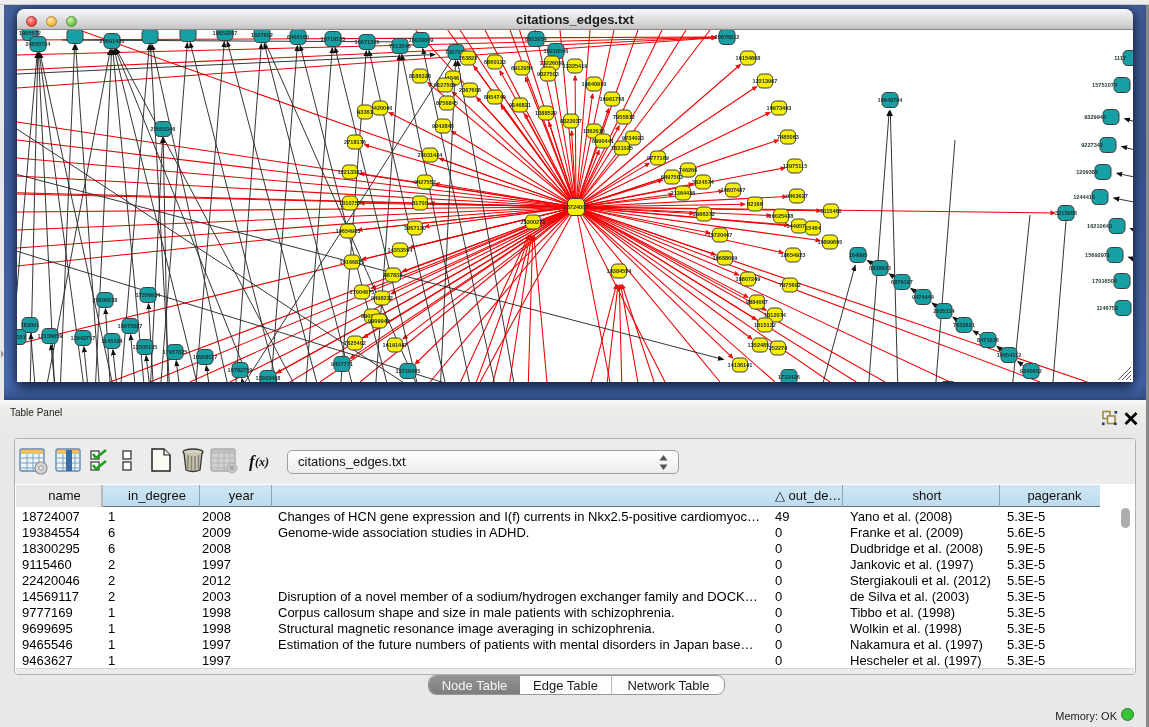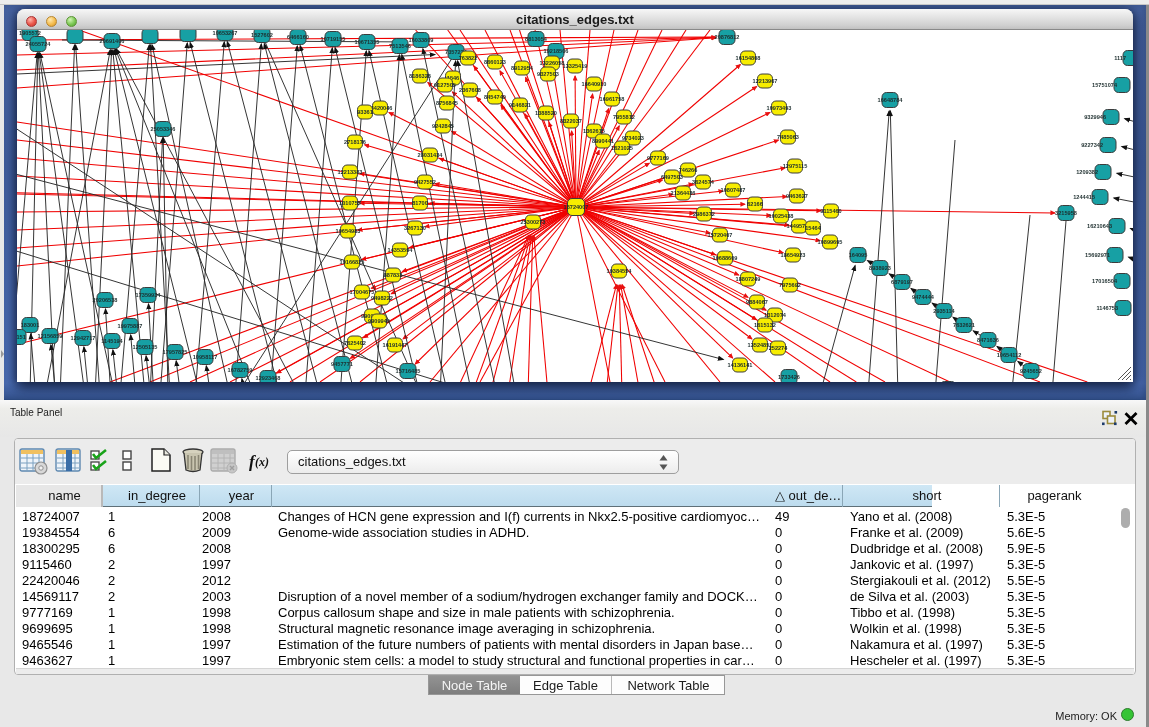--- a/index.html
+++ b/index.html
@@ -11,25 +11,25 @@
 #titlebar{left:0;top:0;width:1116px;height:21px;border-radius:8px 8px 0 0;background:linear-gradient(#f7f7f7,#e4e4e4 40%,#cfcfcf 82%,#c1c1c1);border-bottom:1px solid #898989}
 #title{width:100%;text-align:center;font-size:13px;color:#1a1a1a;line-height:21px;font-weight:bold}
 .tl{position:absolute;top:7px;width:11px;height:11px;border-radius:50%}
 #canvas{left:0;top:21px;width:1116px;height:352px;background:#fff;overflow:hidden}
 #tp{left:0;top:400px;width:1149px;height:327px;background:#e8e8e8}
 #tph{position:absolute;left:0;top:0;width:1146px;height:37px;background:linear-gradient(#f8f8f8,#ededea 9px,#e7e7e7)}
 #tph span{position:absolute;left:10px;top:7px;font-size:10px;color:#222}
 #cont{position:absolute;left:14px;top:38px;width:1122px;height:237px;background:#fff;border:1px solid #b0b0b0;border-radius:4px}
 #toolbar{position:absolute;left:15px;top:39px;width:1120px;height:45px;background:#ececec;border-radius:3px 3px 0 0}
 #combo{position:absolute;left:287px;top:50px;width:392px;height:24px;background:linear-gradient(#fff,#ececec);border:1px solid #9e9e9e;border-radius:5px;font-size:13px;color:#111;line-height:22px;padding-left:10px}
-#thead{position:absolute;left:16px;top:85px;width:916px;height:22px;background:linear-gradient(#cfe7f5,#bddcee);border-bottom:1px solid #5f7078}
+#thead{position:absolute;left:16px;top:85px;width:1084px;height:22px;background:linear-gradient(#cfe7f5,#bddcee);border-bottom:1px solid #5f7078}
 .hc{position:absolute;top:0;height:22px;font-size:13px;color:#111;text-align:center;line-height:22px;text-indent:12px;border-right:1px solid #8aa6b6;white-space:nowrap;overflow:hidden}
 .row{position:absolute;left:16px;width:1118px;height:16px;font-size:13px;color:#000}
 .row span{position:absolute;top:1px;white-space:nowrap}
-#tabs{position:absolute;left:428px;top:275px;width:297px;height:20px;border:1px solid #979797;border-radius:0;background:#fdfdfd;overflow:hidden}
+#tabs{position:absolute;left:428px;top:275px;width:297px;height:20px;border:1px solid #979797;border-radius:8px;background:#fdfdfd;overflow:hidden}
 .tab{position:absolute;top:0;height:20px;font-size:13px;line-height:19px;text-align:center;color:#1c1c1c}
 #scrollv{position:absolute;left:1121px;top:108px;width:9px;height:20px;background:#adadad;border-radius:5px}
 #memory{position:absolute;left:1020px;top:310px;width:97px;text-align:right;font-size:11px;color:#222}
 #memdot{position:absolute;left:1121px;top:308px;width:13px;height:13px;border-radius:50%;background:#35c435;border:1.5px solid #2d7a2d}
 </style></head><body>
 <div class="abs" id="net">
     <div class="abs" id="win">
 <div class="abs" id="titlebar">
         <div id="title">citations_edges.txt</div>
 <div class="tl" style="left:9px;background:radial-gradient(circle at 35% 30%,#ffb6ad,#ea5549 55%,#c33a30);border:1px solid #a33"></div>
@@ -681,21 +681,20 @@
       <span style="left:186px">1997</span>
       <span style="left:262px">Estimation of the future numbers of patients with mental disorders in Japan base…</span>
       <span style="left:759px">0</span>
       <span style="left:834px">Nakamura et al. (1997)</span>
       <span style="left:991px">5.3E-5</span>
     </div>
     <div class="row" style="top:252px">
       <span style="left:6px">9463627</span>
       <span style="left:92px">1</span>
       <span style="left:186px">1997</span>
-      <span style="left:262px">Embryonic stem cells: a model to study structural and functional properties in car…</span>
       <span style="left:759px">0</span>
       <span style="left:834px">Hescheler et al. (1997)</span>
       <span style="left:991px">5.3E-5</span>
     </div>
   <div id="scrollv"></div>
   <div id="tabs">
     <div class="tab" style="left:0;width:91px;background:linear-gradient(#939393,#7b7b7b);color:#f5f5f5">Node Table</div>
     <div class="tab" style="left:91px;width:92px;border-right:1px solid #b9b9b9">Edge Table</div>
     <div class="tab" style="left:183px;width:113px">Network Table</div>
   </div>

